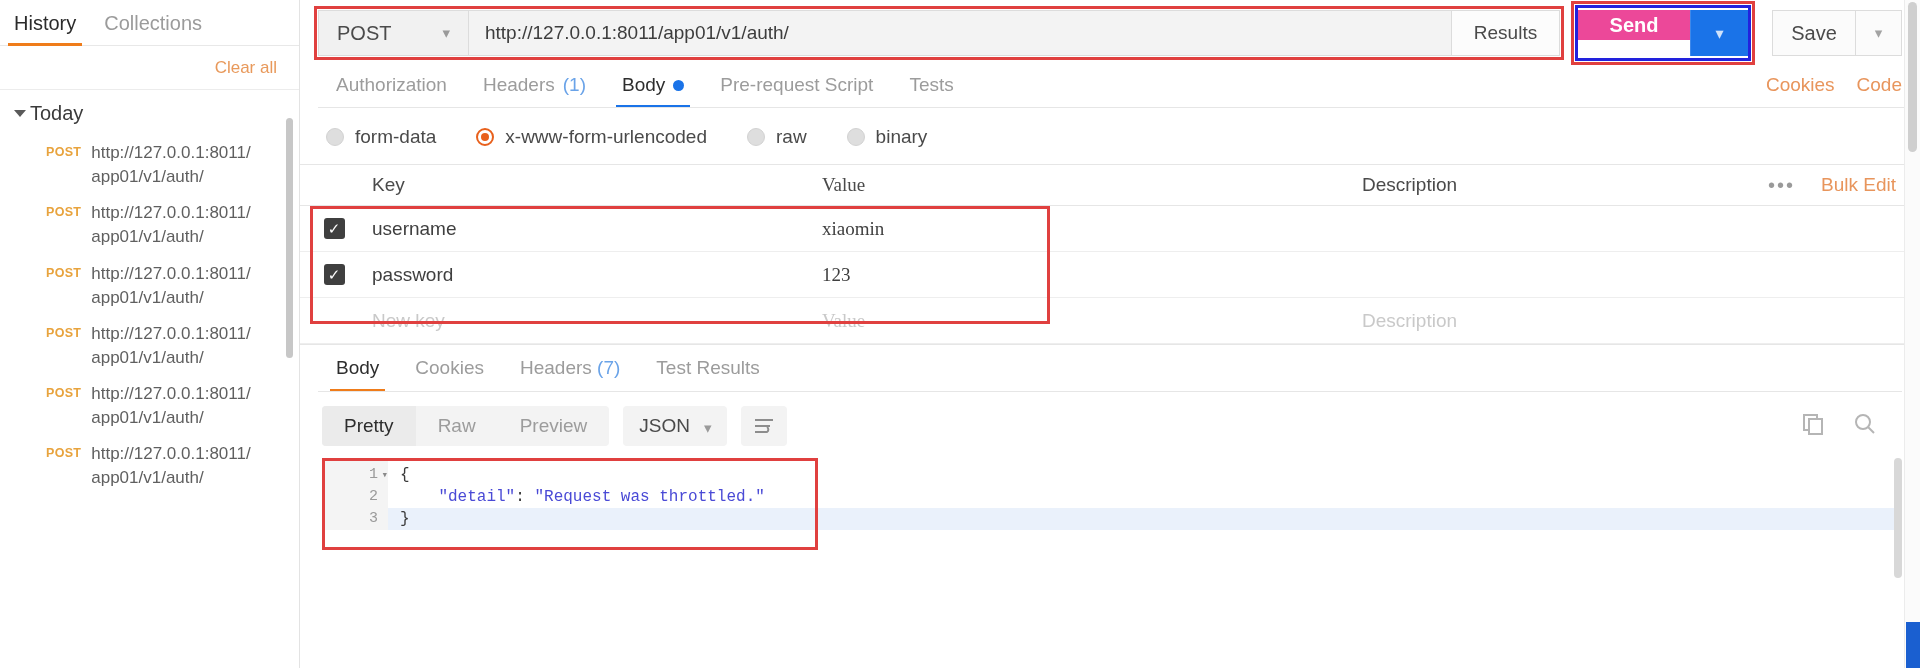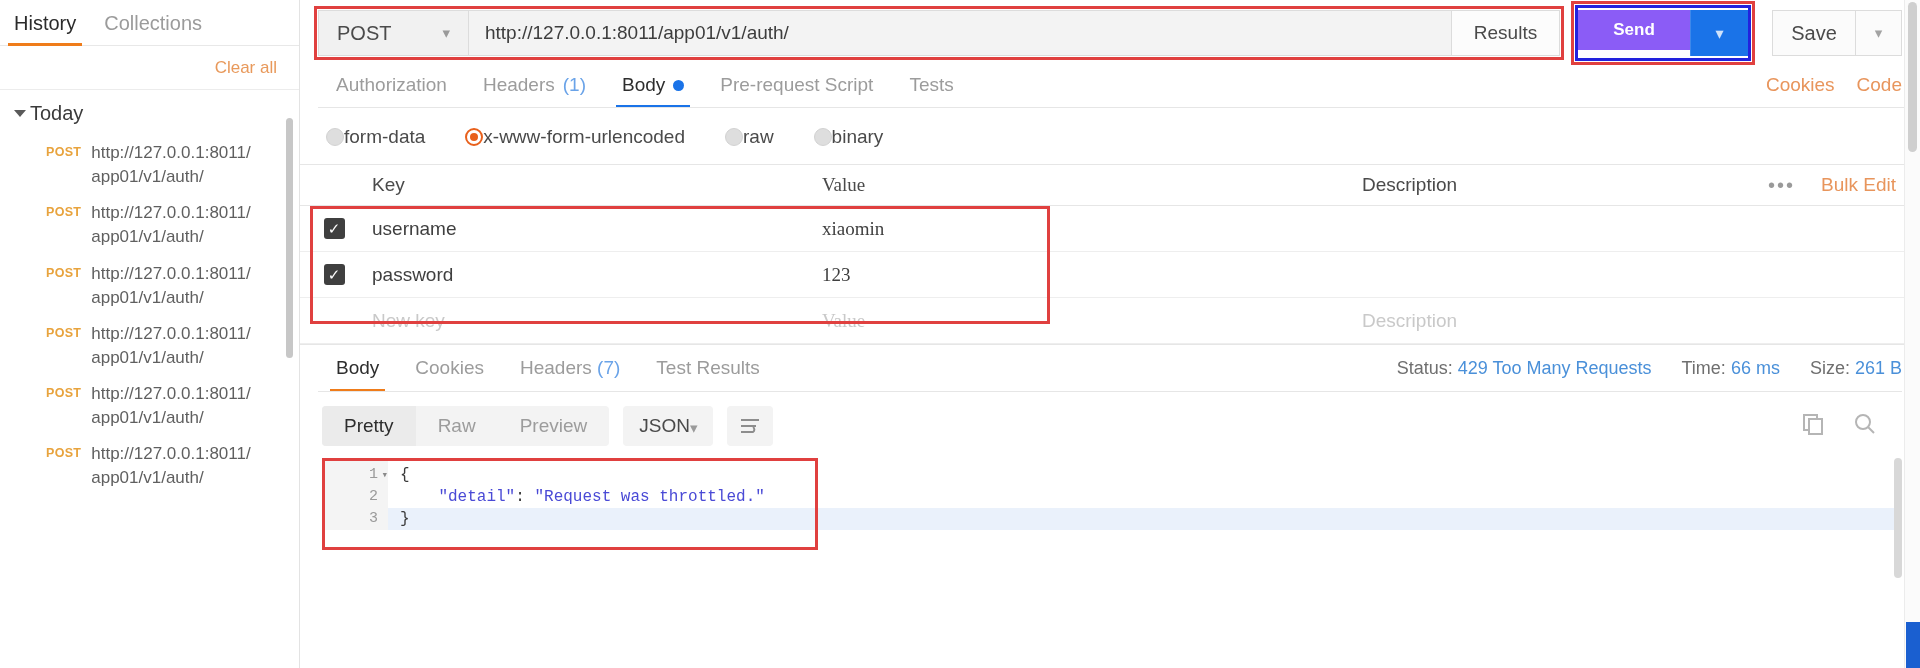--- a/index.html
+++ b/index.html
@@ -66,22 +66,22 @@
   .url-input {
     flex: 1; border: 0; background: transparent; font-size: 19px; color: #3d3d3d;
     padding: 0 16px; outline: none; font-family: "Liberation Sans", sans-serif;
   }
   .params-btn {
     width: 108px; height: 46px; border: 1px solid #dcdcdc; border-left: 0; background: #fcfcfc;
     font-size: 19px; color: #4a4a4a; cursor: pointer; font-family: "Liberation Sans", sans-serif;
   }
   .send-wrap { margin-left: 18px; position: relative; display: flex; }
   .send-btn {
-    height: 40px; width: 112px; background: #8b5cf6; color: #fff; border: 0;
-    font-size: 17px; font-weight: bold; cursor: pointer; font-family: "Liberation Sans", sans-serif;
+    height: 30px; width: 112px; background: #ec4899; color: #fff; border: 0;
+    font-size: 20px; font-weight: bold; cursor: pointer; font-family: "Liberation Sans", sans-serif;
   }
   .send-caret {
     height: 46px; width: 58px; background: #1a73e8; color: #cfe2fb; border: 0;
     border-left: 1px solid #3e88ea; font-size: 16px; cursor: pointer;
   }
   .send-outline { position: absolute; inset: -5px -3px -5px -3px; border: 3px solid #2222dd; pointer-events: none; }
   .send-outline2 { position: absolute; inset: -9px -7px -9px -7px; border: 3px solid #e0403f; pointer-events: none; }
   .save-wrap { margin-left: 24px; display: flex; }
   .save-btn {
     height: 46px; width: 84px; background: #fbfbfb; border: 1px solid #dcdcdc;
@@ -103,21 +103,21 @@
     content: ""; position: absolute; left: 12px; right: 12px; bottom: 0; height: 3px; background: #1a73e8;
   }
   .tab-count { color: #6aa3e8; }
   .blue-dot { width: 11px; height: 11px; border-radius: 50%; background: #1a73e8; display: inline-block; }
   .tabs-right { margin-left: auto; display: flex; gap: 22px; padding-bottom: 12px; }
   .link-orange { color: #e8955c; font-size: 19px; cursor: pointer; }
   .req-tabs-line { position: absolute; left: 18px; right: 0; bottom: 0; height: 1px; background: #e6e6e6; }
 
   
   .radio-row { display: flex; align-items: center; gap: 40px; padding: 18px 18px 16px 26px; }
-  .radio-opt { display: flex; align-items: center; gap: 0; cursor: pointer; }
+  .radio-opt { display: flex; align-items: center; gap: 11px; cursor: pointer; }
   .radio-dot {
     width: 18px; height: 18px; border-radius: 50%; background: #dedede; display: inline-block;
     border: 1px solid #d2d2d2;
   }
   .radio-dot.sel {
     background: #fff; border: 2px solid #e8601c; position: relative;
   }
   .radio-dot.sel::after {
     content: ""; position: absolute; inset: 3px; border-radius: 50%; background: #e8601c;
   }
@@ -162,21 +162,21 @@
   .resp-tabs-line { position: absolute; left: 18px; right: 18px; bottom: 0; height: 1px; background: #e6e6e6; }
 
   .view-bar { display: flex; align-items: center; gap: 14px; padding: 14px 18px 12px 22px; }
   .seg { display: flex; background: #f3f3f3; border-radius: 4px; overflow: hidden; }
   .seg-btn {
     padding: 9px 22px; font-size: 19px; color: #9c9c9c; cursor: pointer; background: transparent;
     border: 0; font-family: "Liberation Sans", sans-serif;
   }
   .seg-btn.active { color: #2d2d2d; background: #ebebeb; }
   .json-sel {
-    display: flex; align-items: flex-end; gap: 0; background: #f3f3f3; border-radius: 4px;
+    display: flex; align-items: flex-end; gap: 14px; background: #f3f3f3; border-radius: 4px;
     padding: 9px 16px; font-size: 19px; color: #4a4a4a; cursor: pointer;
   }
   .wrap-btn {
     background: #f3f3f3; border-radius: 4px; width: 46px; height: 40px;
     display: flex; align-items: center; justify-content: center; cursor: pointer;
   }
   .vb-right { margin-left: auto; display: flex; gap: 26px; padding-right: 24px; }
 
   
   .code-wrap { position: relative; margin: 0 18px 0 22px; display: flex; }
@@ -372,34 +372,20 @@
 
     <div class="resp-tabs">
       <div class="resp-tab active">Body</div>
       <div class="resp-tab">Cookies</div>
       <div class="resp-tab">
         <span>Headers</span>
         <span class="tab-count">(7)</span>
       </div>
       <div class="resp-tab">Test Results</div>
 
-      <div class="resp-meta">
-        <span>
-          <span>Status:</span>
-          <span class="meta-val">429 Too Many Requests</span>
-        </span>
-        <span>
-          <span>Time:</span>
-          <span class="meta-val">66 ms</span>
-        </span>
-        <span>
-          <span>Size:</span>
-          <span class="meta-val">261 B</span>
-        </span>
-      </div>
       <div class="resp-tabs-line"></div>
     </div>
 
     <div class="view-bar">
       <div class="seg">
         <button class="seg-btn active">Pretty</button>
         <button class="seg-btn">Raw</button>
         <button class="seg-btn">Preview</button>
       </div>
       <div class="json-sel">

